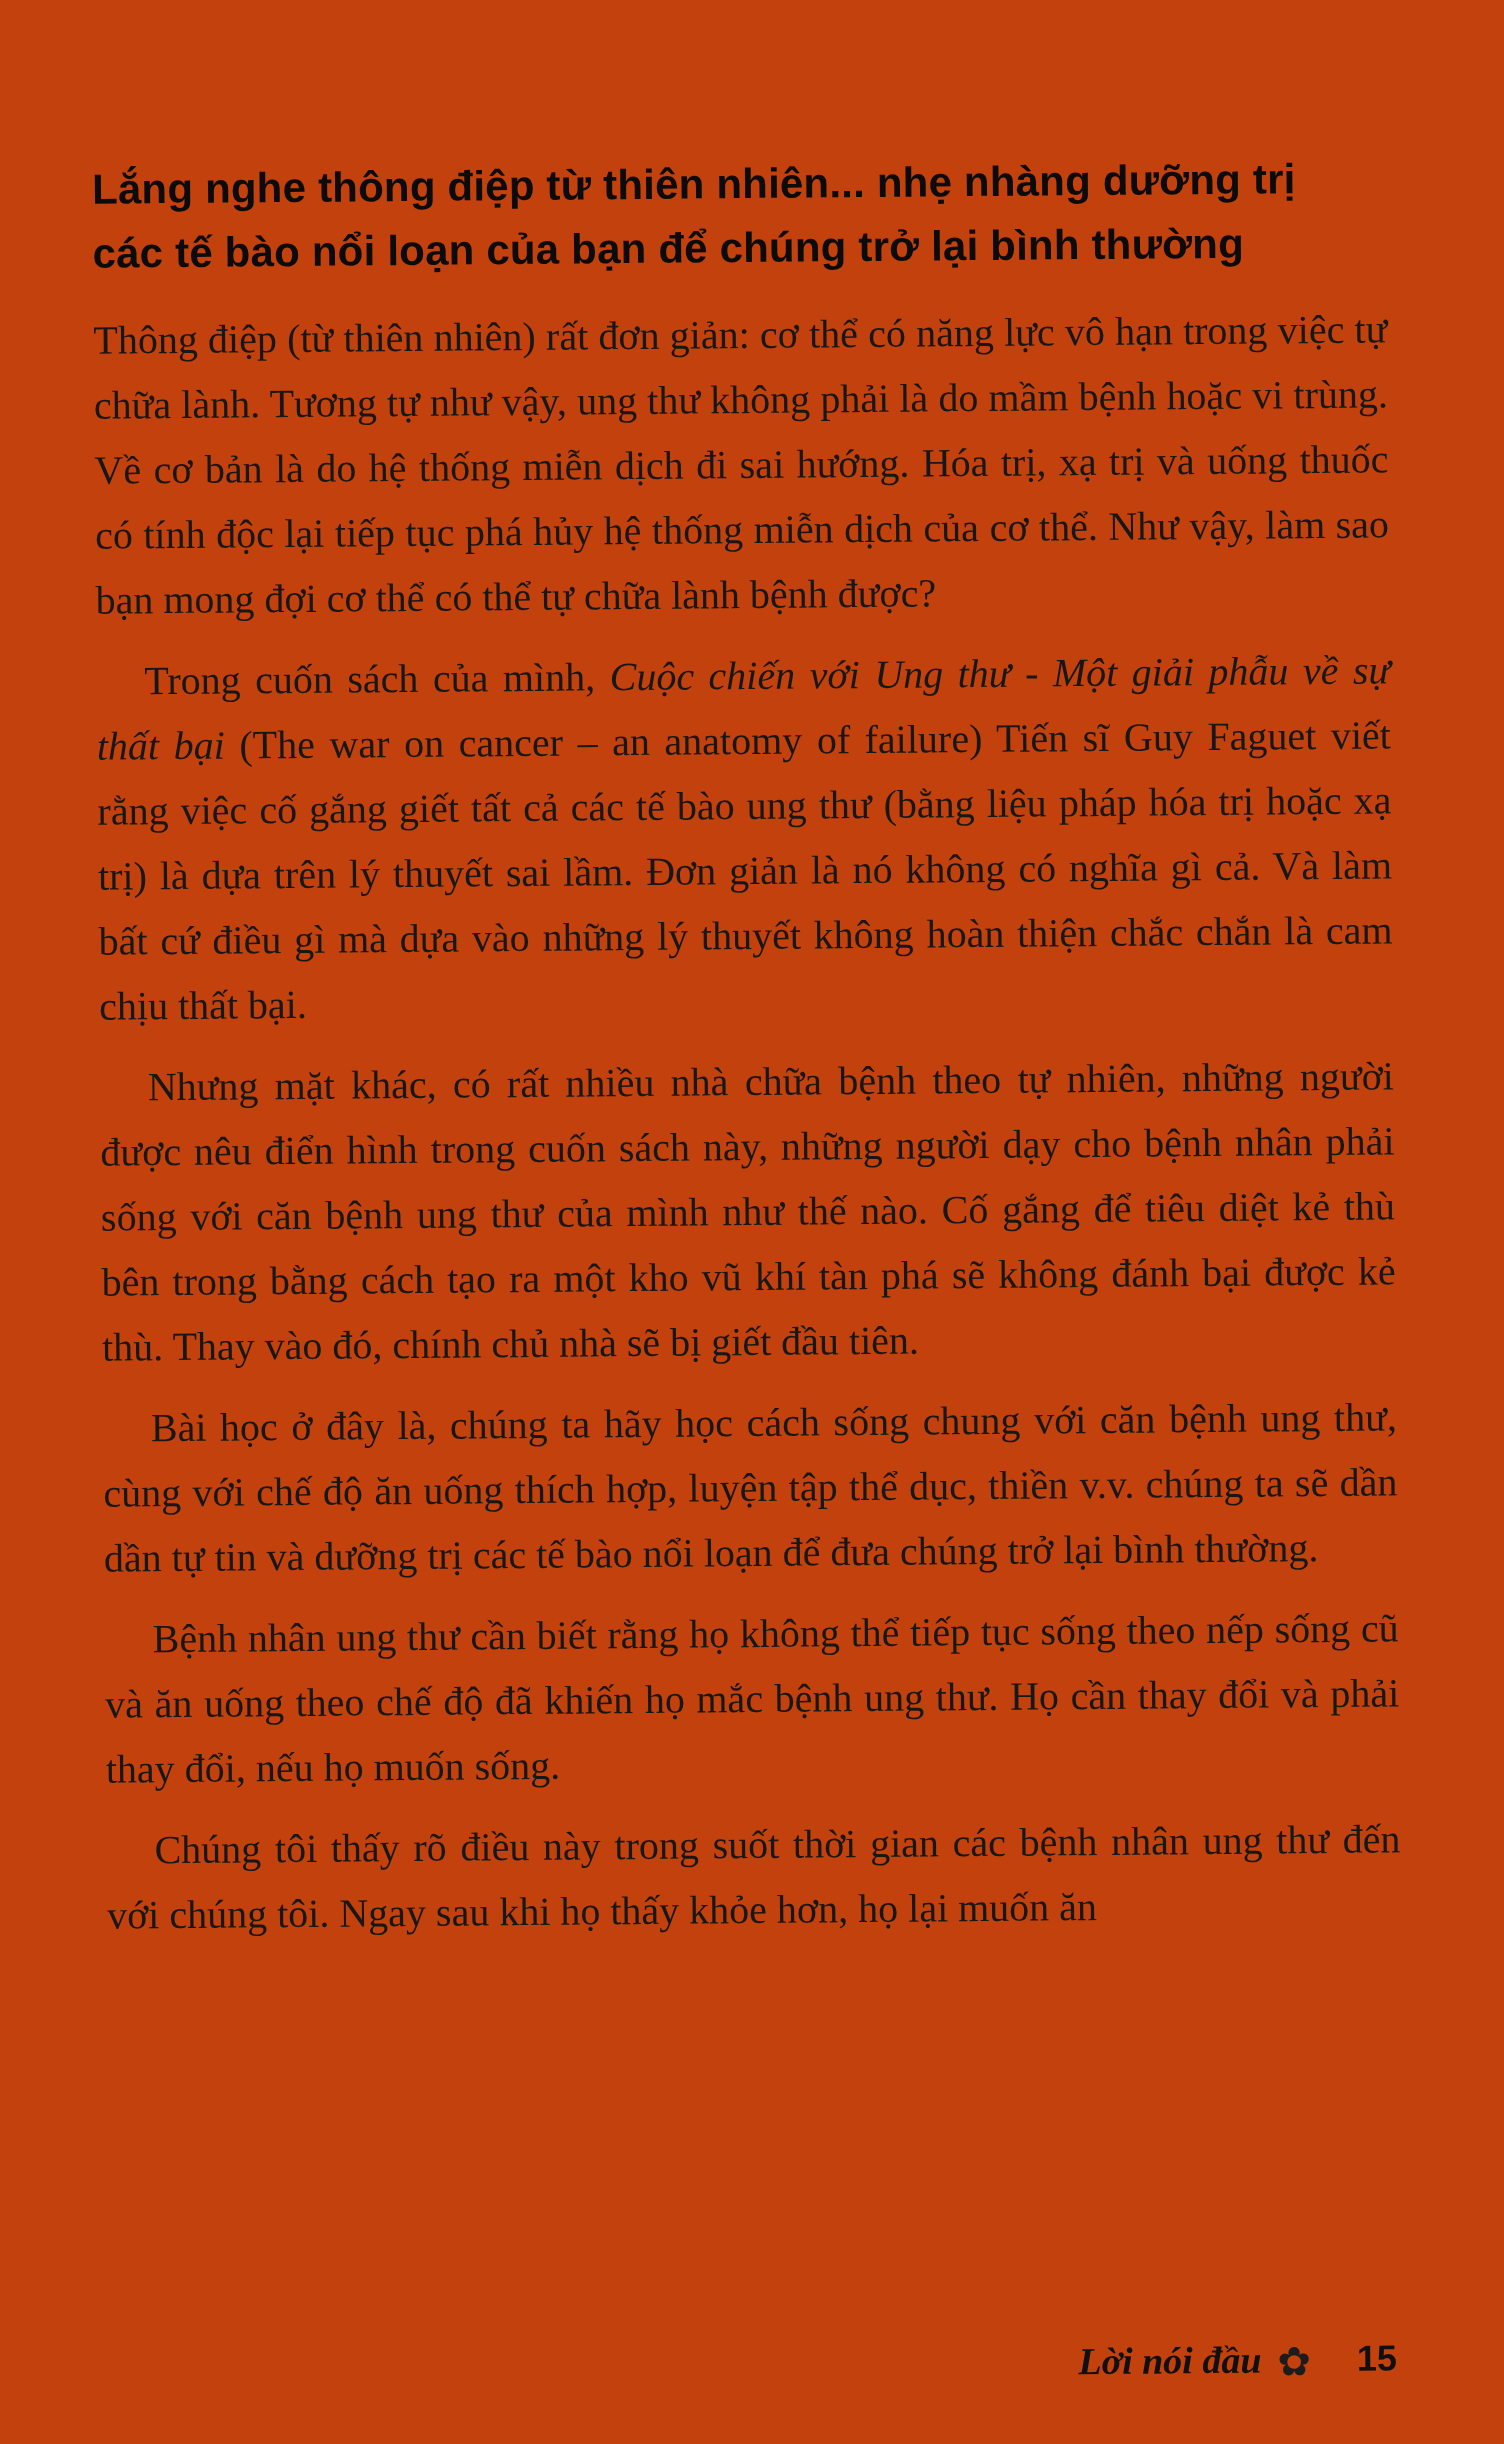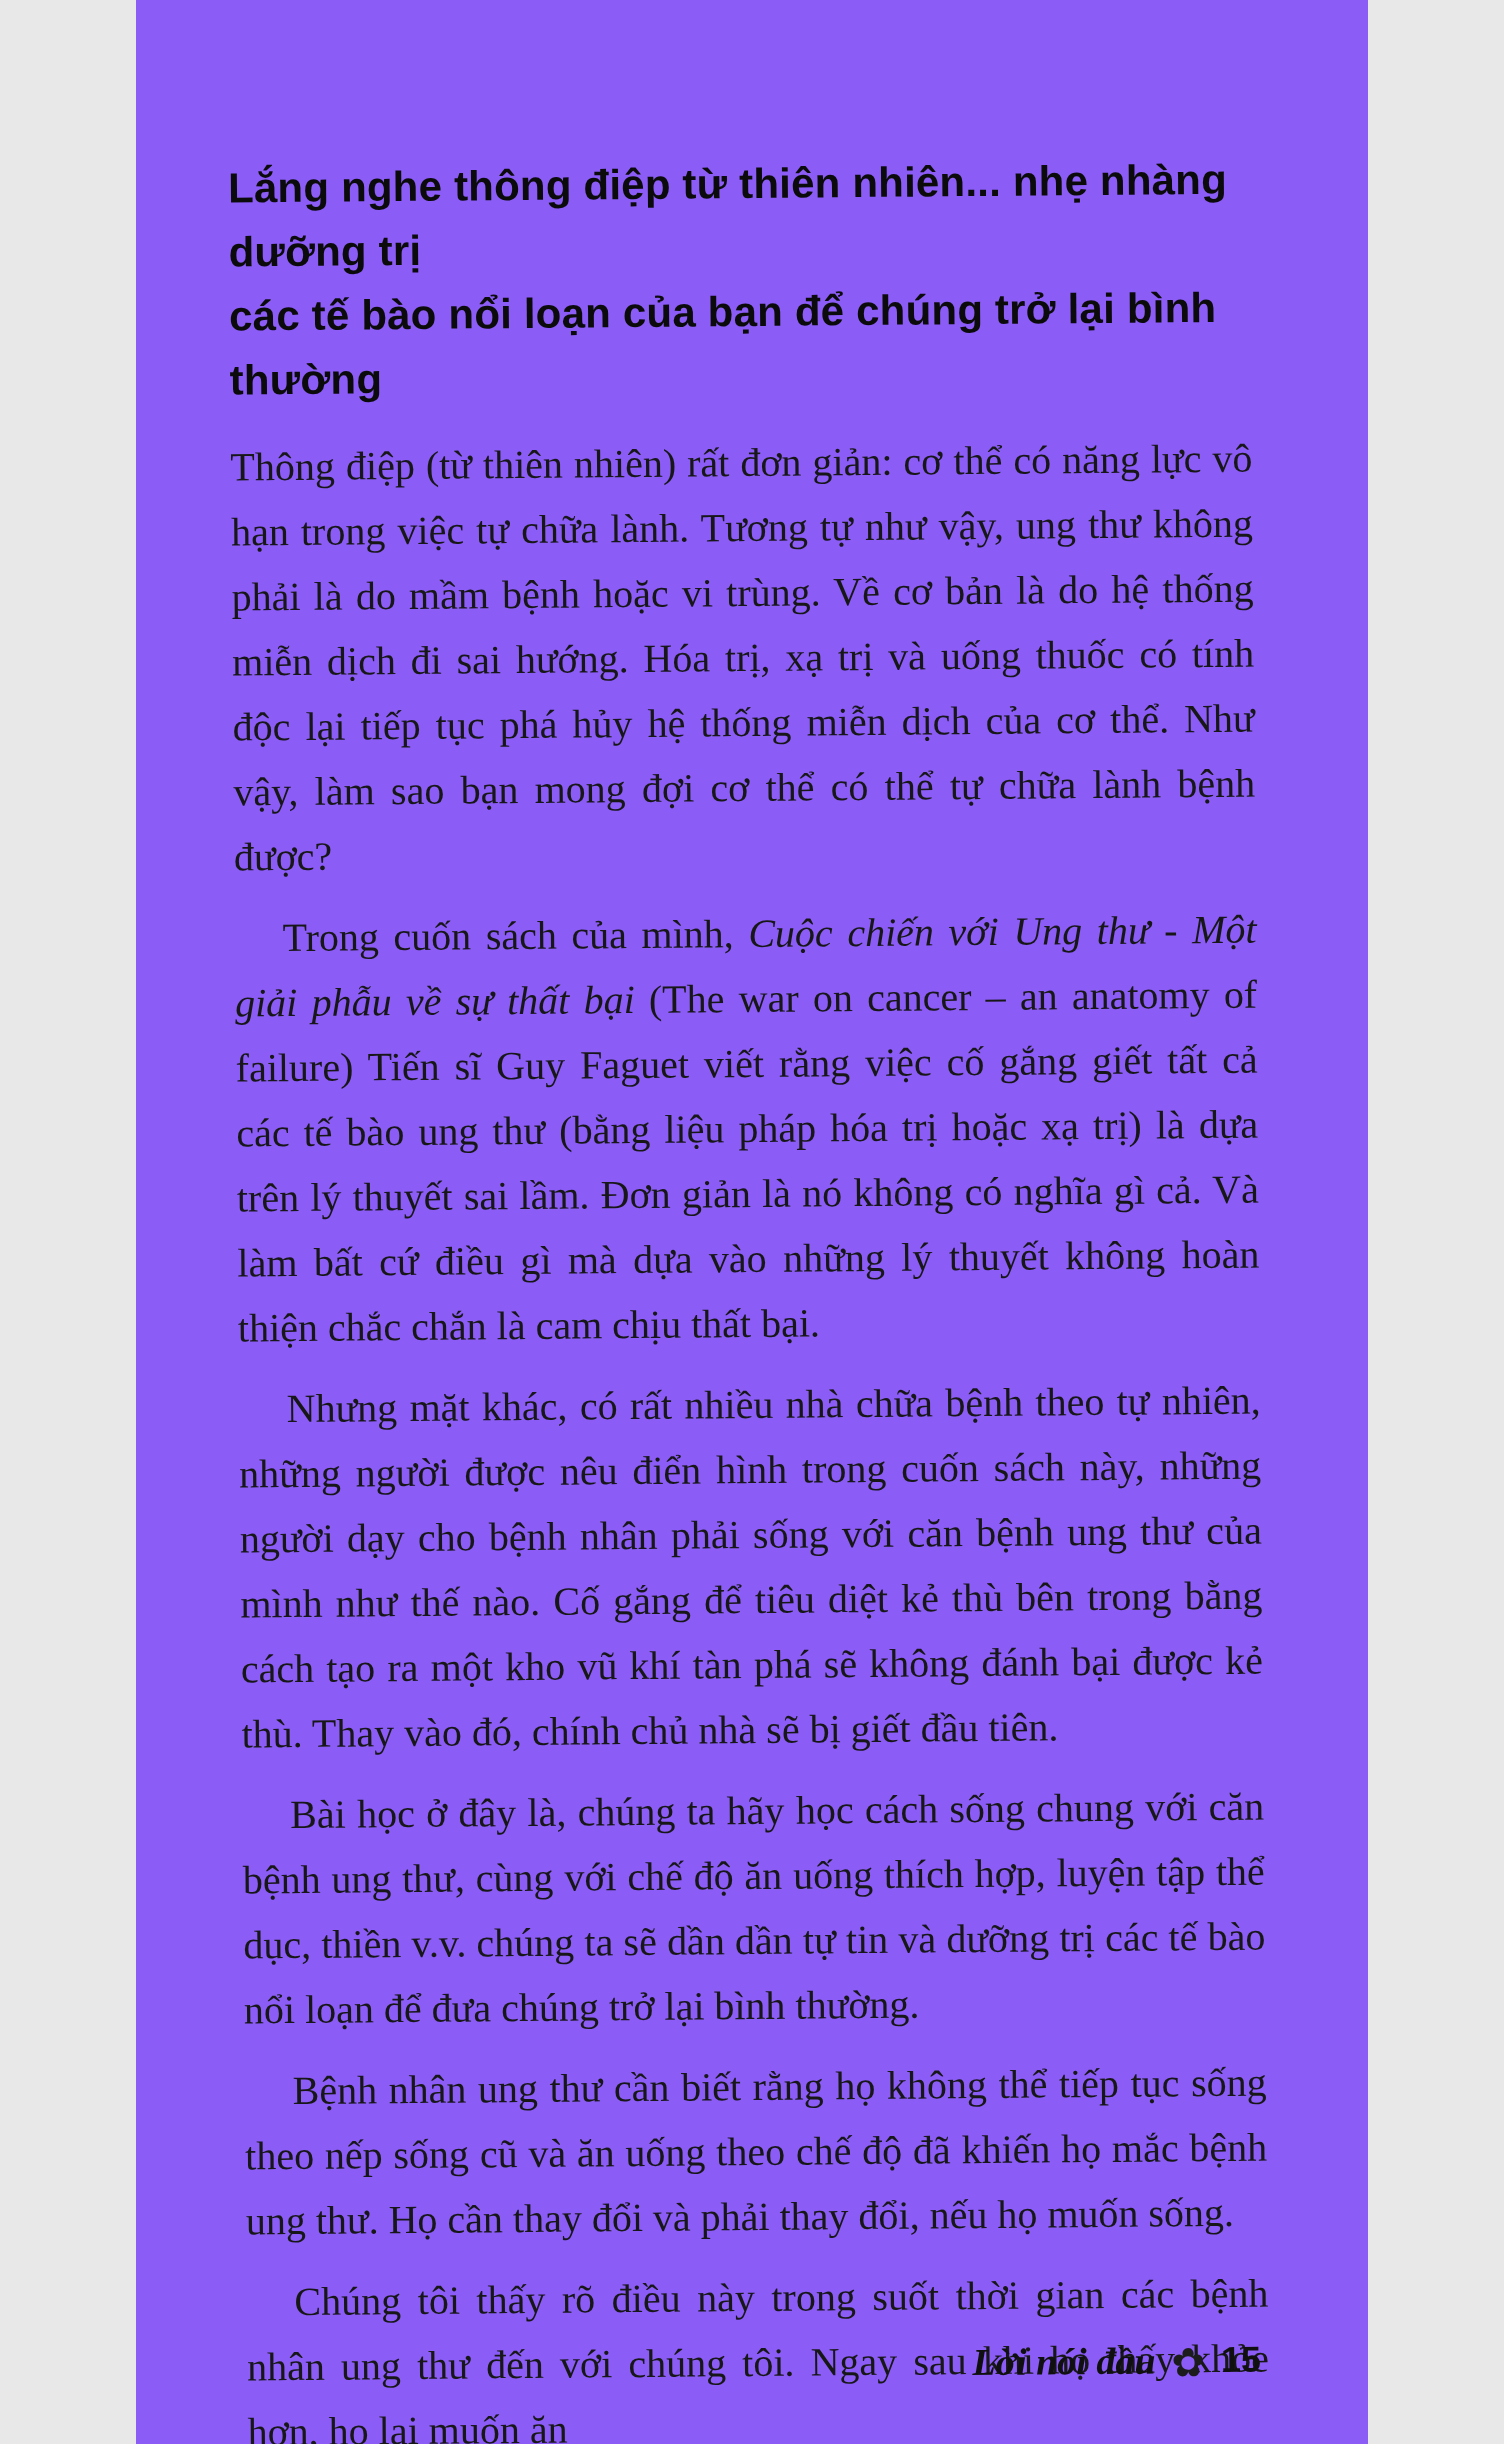--- a/index.html
+++ b/index.html
@@ -2,24 +2,24 @@
 <html lang="vi"><head>
 <meta charset="utf-8">
 <style>
   html, body {
     margin: 0;
     padding: 0;
     background: #e8e8e8;
   }
   .page {
     position: relative;
-    width: 1232px;
+    width: 1504px;
     height: 2444px;
     margin: 0 auto;
-    background: #8b5cf6;
+    background: #c2410c;
     overflow: hidden;
     color: #161616;
   }
   .scan-rotate {
     position: absolute;
     inset: 0;
     transform: rotate(-0.5deg);
     transform-origin: 50% 45%;
   }
   .content {
@@ -71,20 +71,21 @@
     font-size: 40px;
     line-height: 1;
     color: #1c1c1c;
     transform: translateY(2px);
   }
   .page-num {
     font-family: "Liberation Sans", sans-serif;
     font-weight: bold;
     font-size: 36px;
     color: #101010;
+    margin-left: 30px;
   }
 </style>
 </head>
 <body>
 
 <div class="page">
   <div class="scan-rotate">
     <div class="content">
 
       <h1 class="heading">

